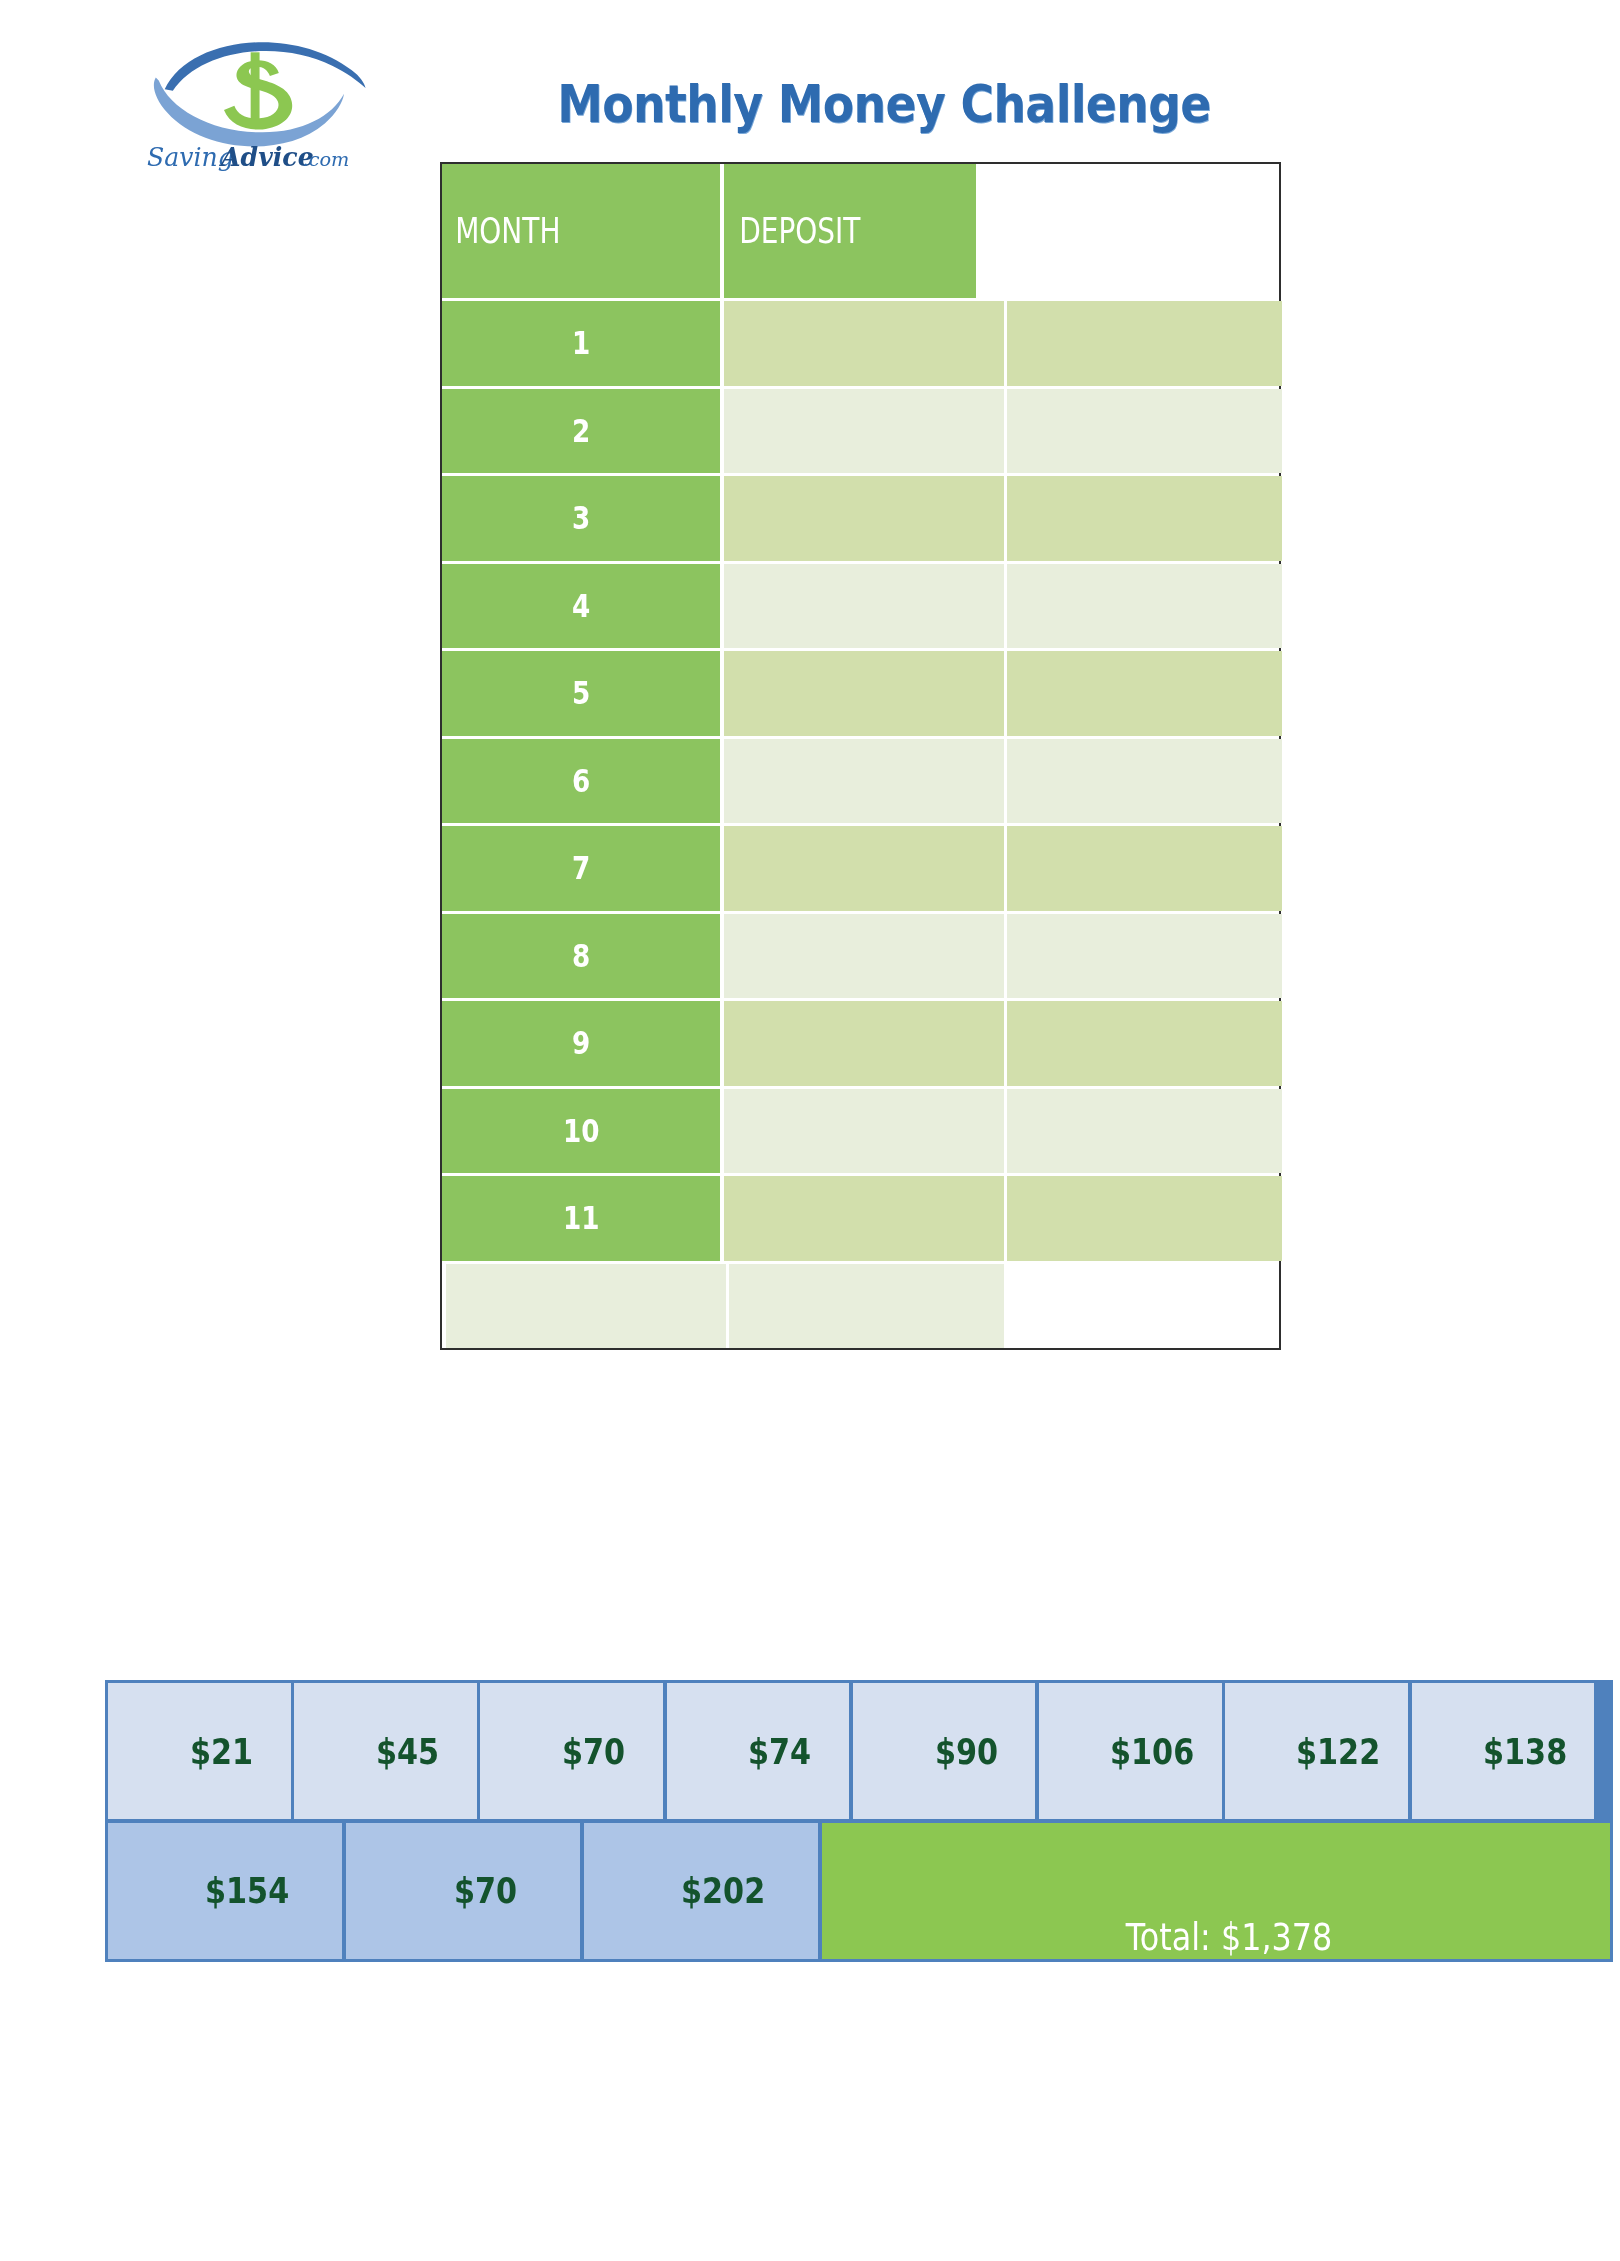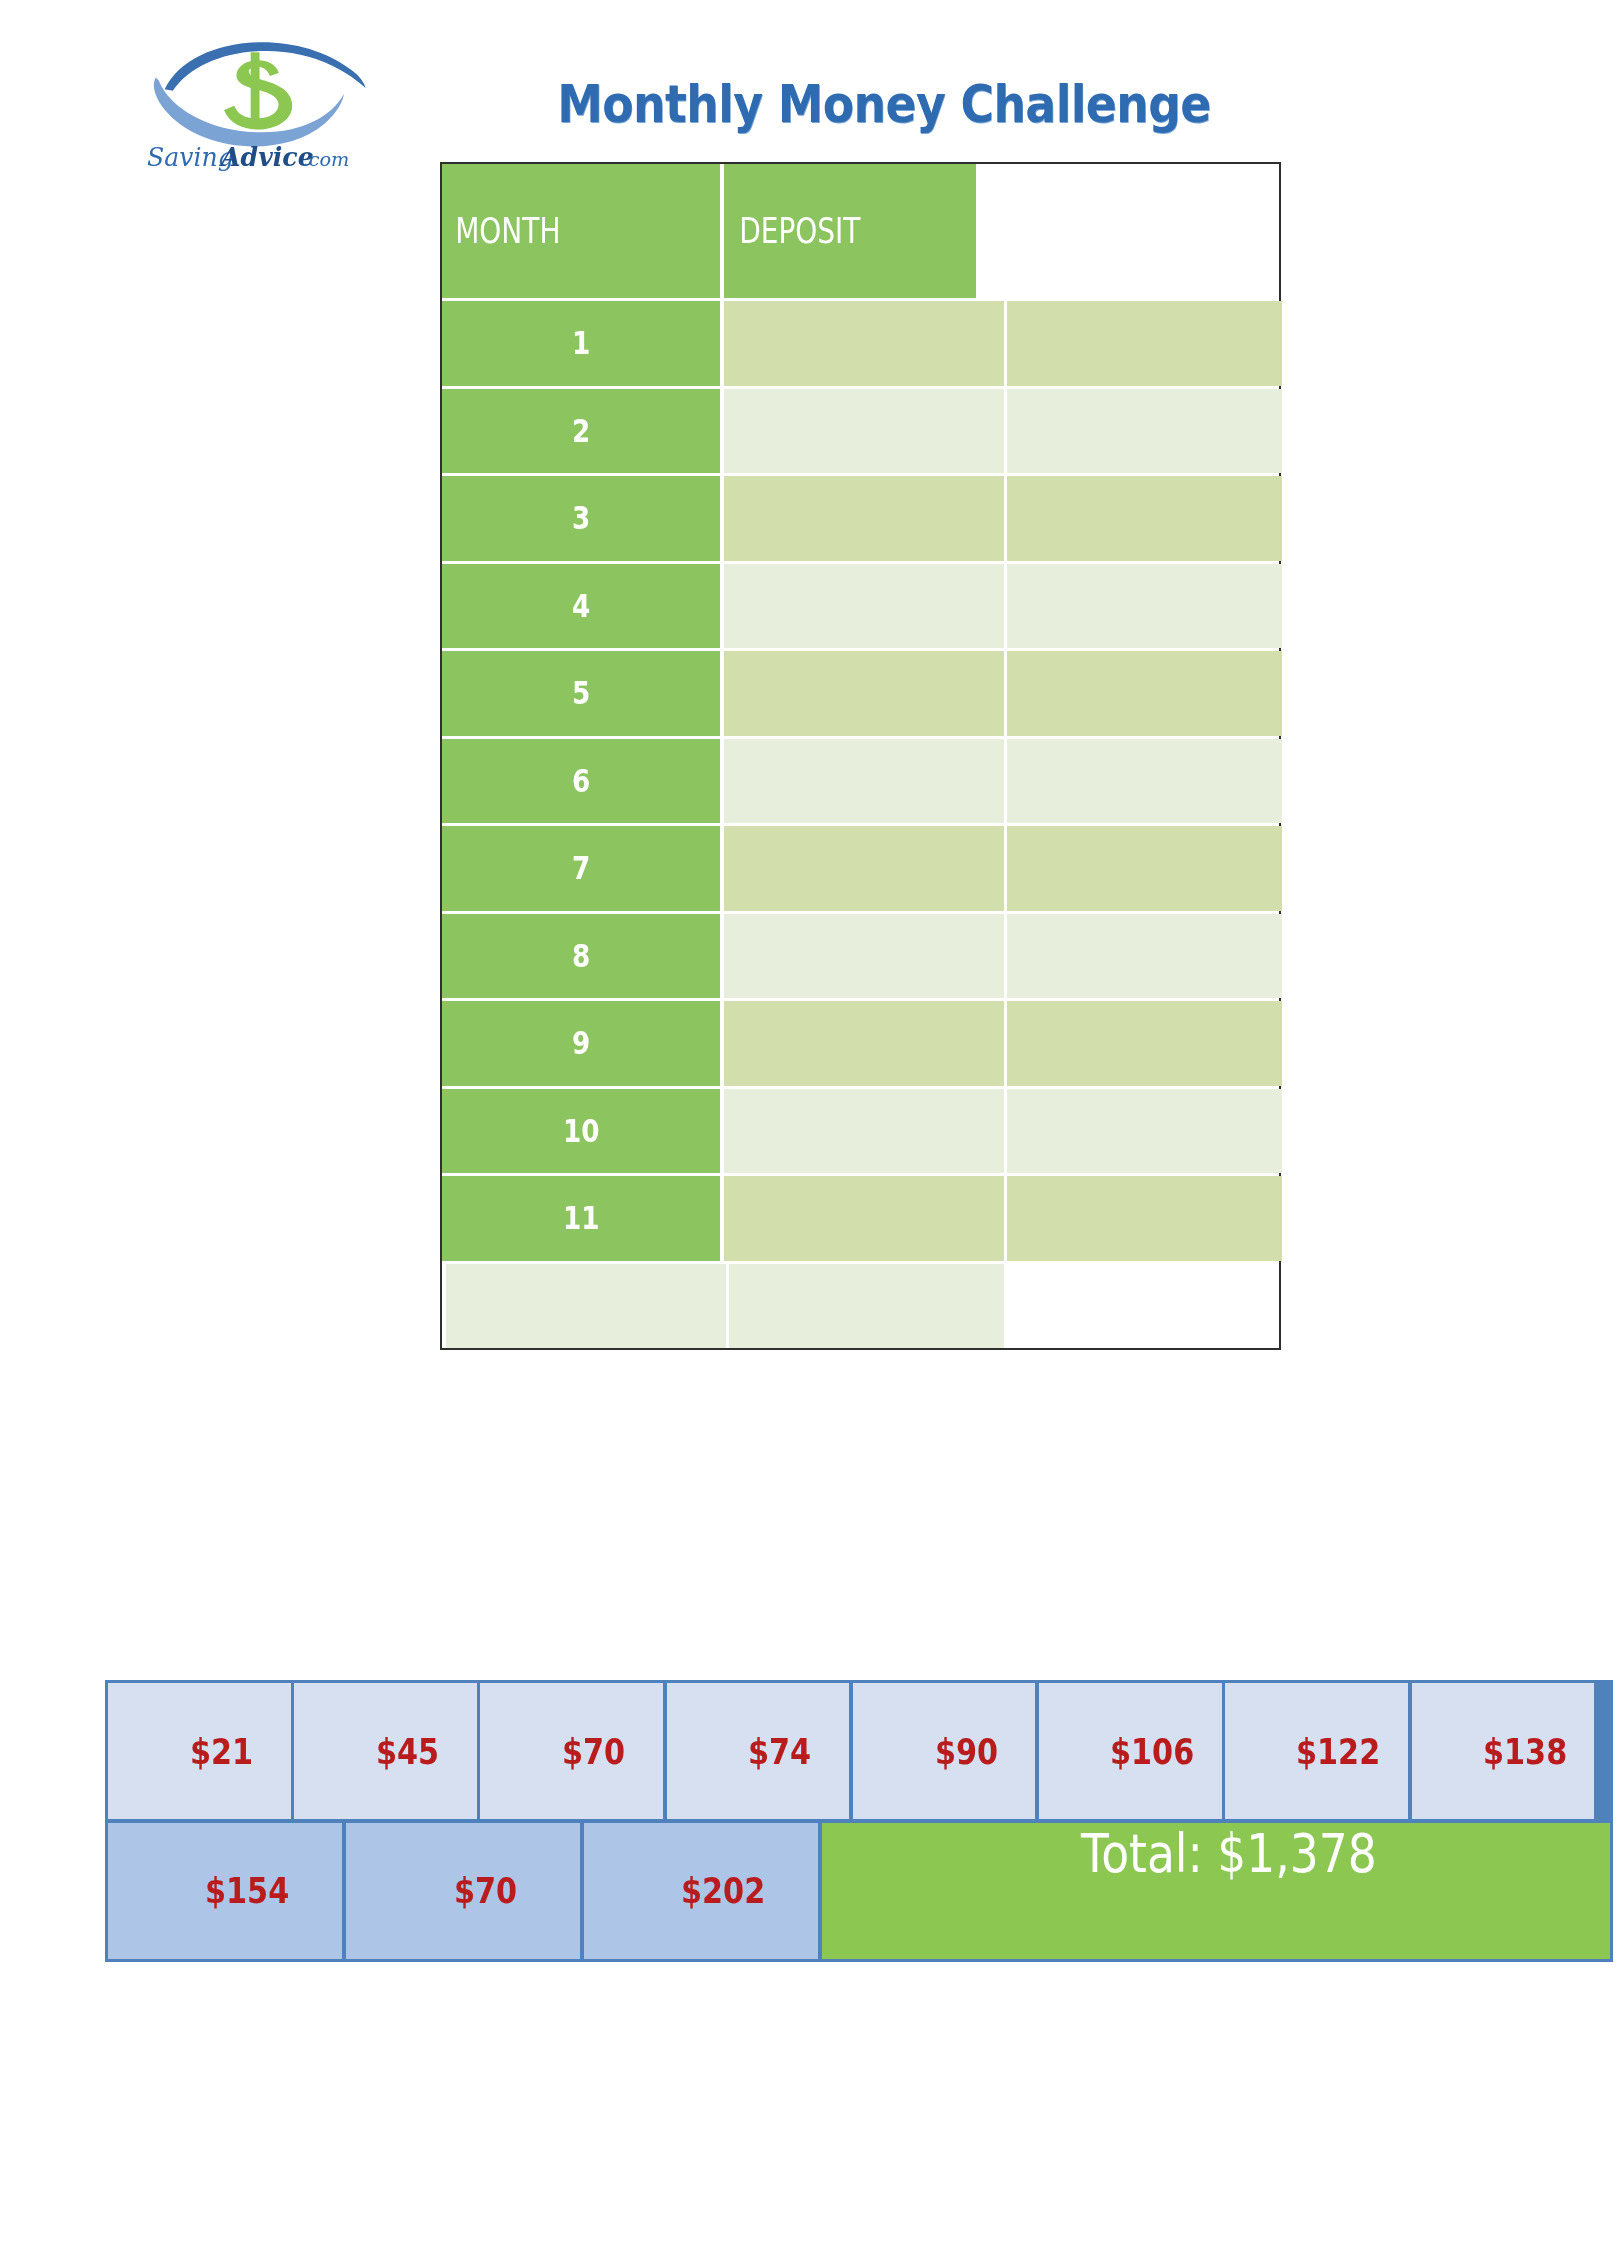--- a/index.html
+++ b/index.html
@@ -124,43 +124,43 @@
     flex-direction: column;
   }
   .dep-row {
     display: flex;
     flex: 1 1 0;
   }
   .dep-row.row-top { margin-bottom: 3.7px; }
   .dep-cell {
     flex: 1 1 0;
     background: #d6e0f0;
-    color: #b91c1c;
+    color: #14532d;
     display: flex;
     align-items: center;
     justify-content: center;
     font-family: "DejaVu Sans", sans-serif;
     font-size: 36px;
     font-weight: bold;
     margin-right: 3.7px;
     box-sizing: border-box;
     padding-left: 44px;
   }
   .dep-cell:last-child { margin-right: 16px; }
   .dep-cell span { transform: scaleX(0.84); display:block; white-space:nowrap; }
   .row-bottom .dep-cell { background: #adc5e7; }
   .dep-total {
     flex: 4 1 0;
     background: #8cc751;
     color: #ffffff;
     display: flex;
-    align-items: flex-start;
+    align-items: flex-end;
     justify-content: center;
     font-family: "DejaVu Sans", sans-serif;
-    font-size: 53px;
+    font-size: 37px;
     font-weight: normal;
     box-sizing: border-box;
     padding-left: 27px;
   }
   .dep-total span { transform: scaleX(0.86); display:block; white-space:nowrap; }
 </style>
 </head>
 <body>
 
 <div id="logo">

